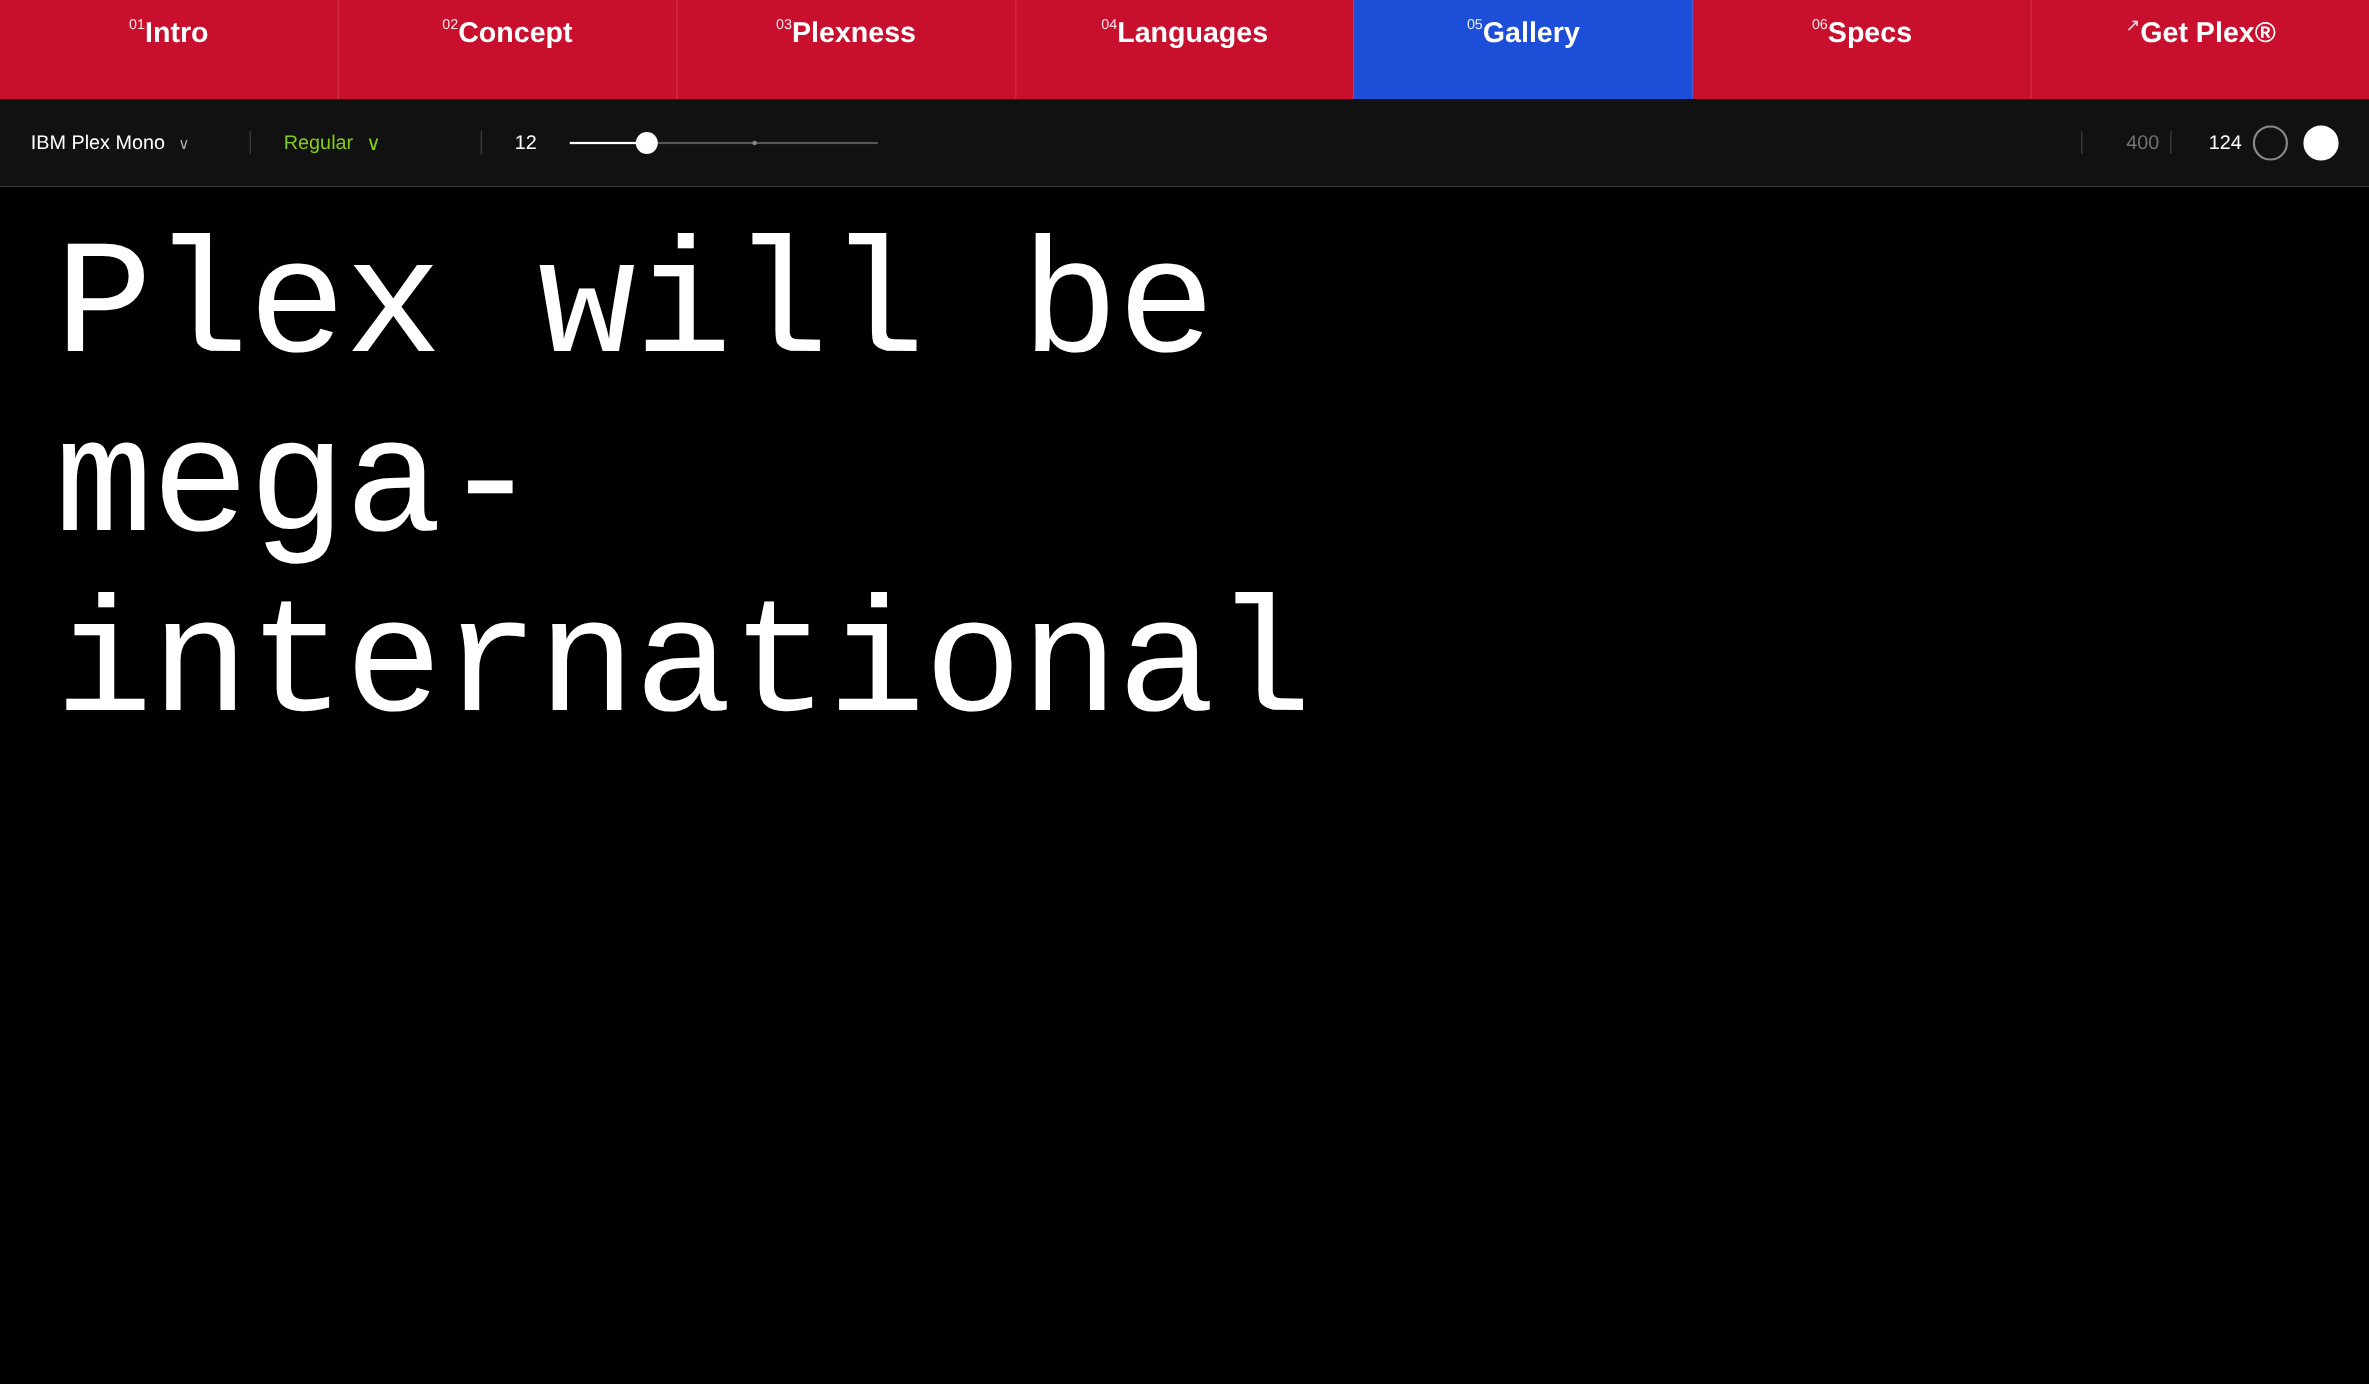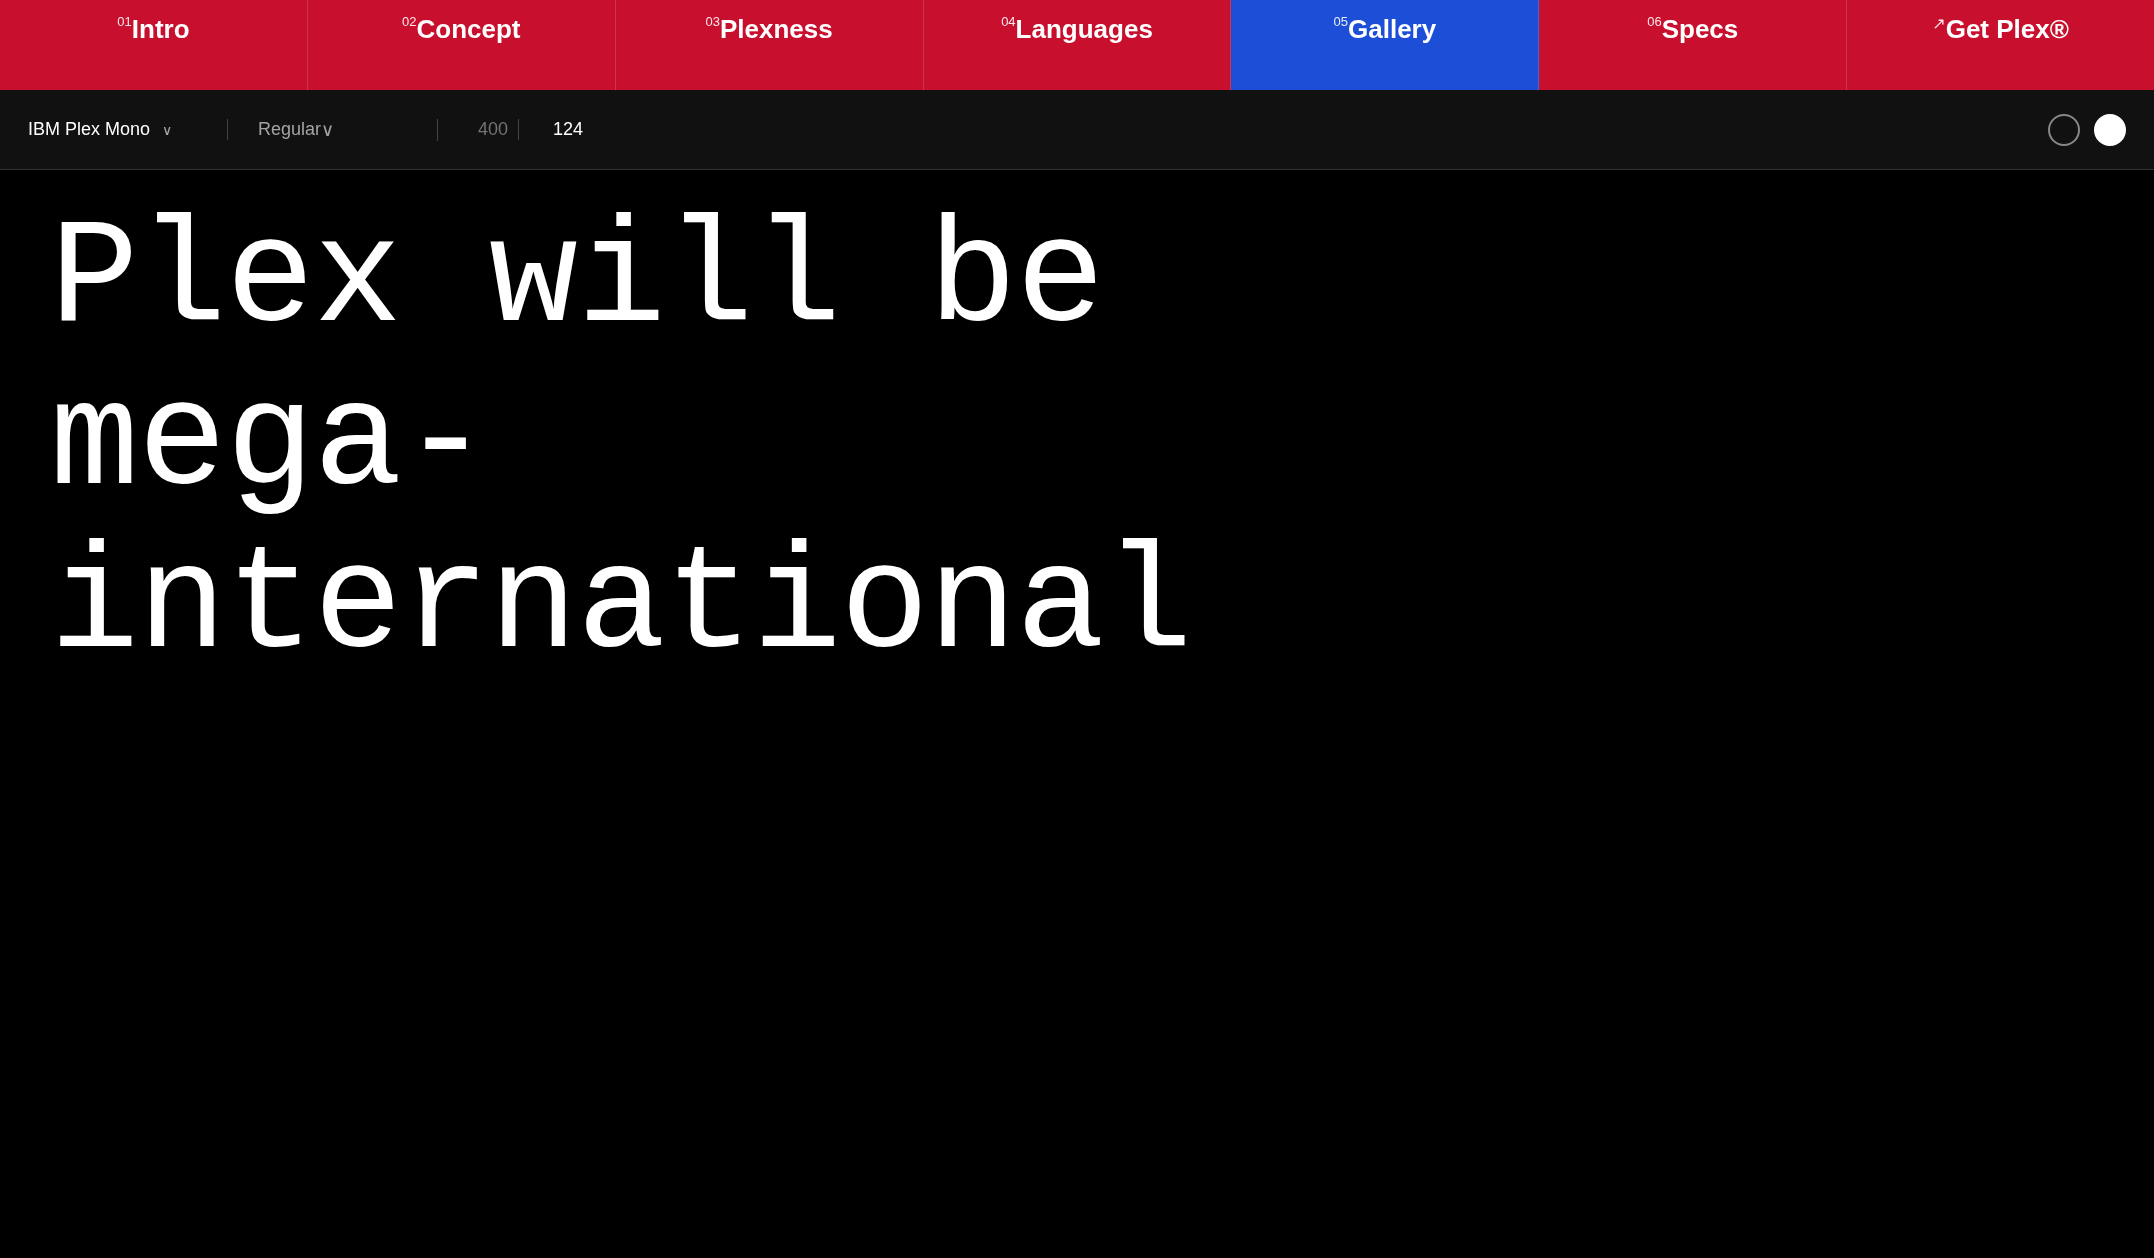--- a/index.html
+++ b/index.html
@@ -84,26 +84,27 @@
     }
 
     .toolbar-select .dropdown-arrow {
       font-size: 14px;
       color: #aaa;
     }
 
     .toolbar-style {
       display: flex;
       align-items: center;
-      color: #a3a3a3;
+      color: #84cc16;
       font-size: 18px;
       padding-right: 30px;
       border-right: 1px solid #444;
       margin-right: 30px;
       cursor: pointer;
+      gap: 12px;
       min-width: 180px;
     }
 
     .toolbar-slider-section {
       display: flex;
       align-items: center;
       gap: 20px;
       flex: 1;
       border-right: 1px solid #444;
       padding-right: 30px;
@@ -250,20 +251,28 @@
   <div class="toolbar-select">
     <span>IBM Plex Mono</span>
     <span class="dropdown-arrow">∨</span>
   </div>
 
   <div class="toolbar-style">
     <span>Regular</span>
     <span class="dropdown-arrow">∨</span>
   </div>
 
+  <div class="toolbar-slider-section">
+    <span class="font-size-val">12</span>
+    <div class="slider-track">
+      <div class="slider-fill"></div>
+      <div class="slider-thumb"></div>
+      <div class="slider-mark"></div>
+    </div>
+  </div>
 
   <div class="toolbar-num">
     <span>400</span>
   </div>
 
   <div class="toolbar-num-2">
     <span>124</span>
   </div>
 
   <div class="toolbar-right">

